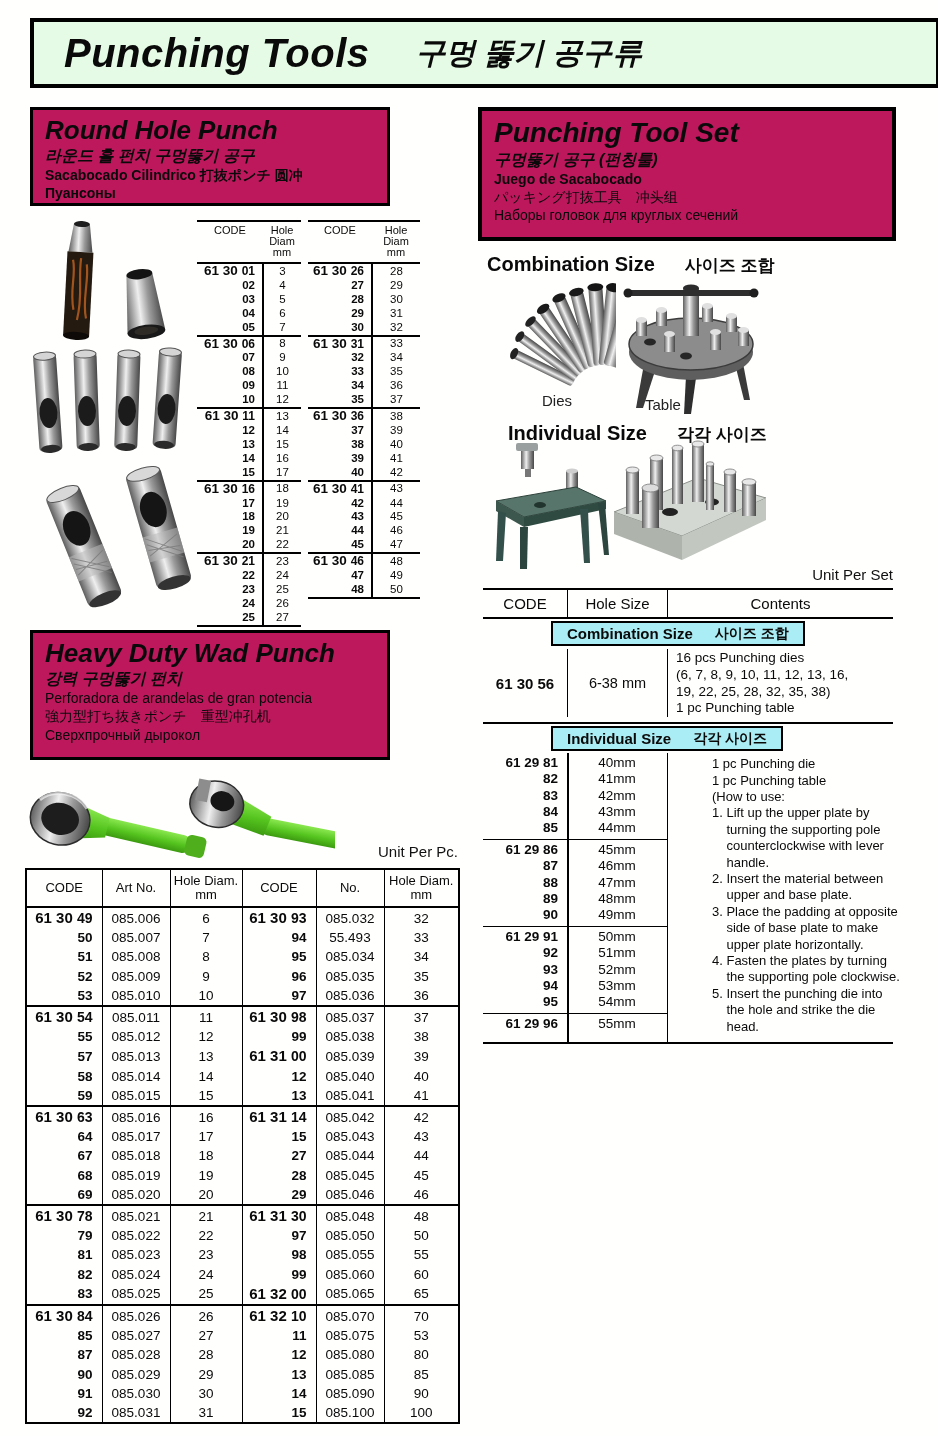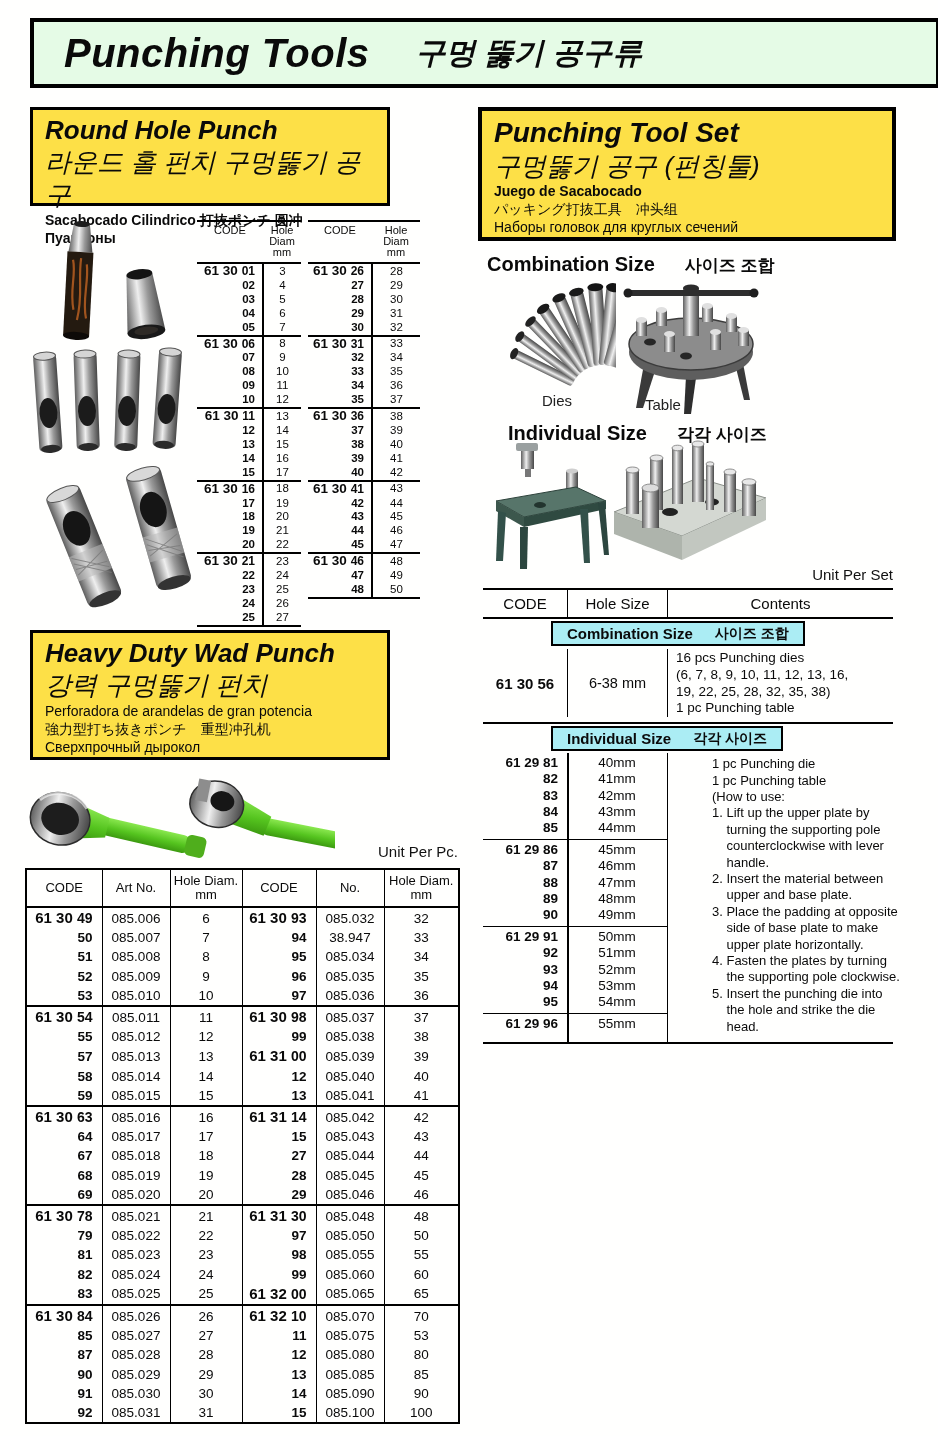--- a/index.html
+++ b/index.html
@@ -6,23 +6,23 @@
   .page{position:relative;width:938px;height:1436px;background:#fffffe;overflow:hidden;
         font-family:"Liberation Sans","DejaVu Sans",sans-serif;color:#0a0a0a;}
   .abs{position:absolute;}
 
   
   .banner{left:30px;top:18px;width:872px;height:62px;background:#e5fbe6;border:4px solid #000;
           display:flex;align-items:center;gap:46px;padding-left:30px;}
   .banner .en{font-size:40px;font-weight:bold;font-style:italic;letter-spacing:.5px;}
   .banner .ko{font-size:30px;font-weight:bold;font-style:italic;}
 
-  .hdr-box{background:#fde047;border:3px solid #000;padding:5px 10px 4px 12px;box-sizing:border-box;}
+  .hdr-box{background:#be185d;border:3px solid #000;padding:5px 10px 4px 12px;box-sizing:border-box;}
   .hdr-box .t1{font-size:26px;font-weight:bold;font-style:italic;line-height:1.2;}
-  .hdr-box .t2{font-size:26px;font-weight:normal;font-style:italic;line-height:1.25;}
+  .hdr-box .t2{font-size:16px;font-weight:bold;font-style:italic;line-height:1.25;}
   .hdr-box .t3{font-size:14px;font-weight:bold;line-height:1.3;}
   .hdr-box .t4{font-size:14px;line-height:1.3;}
 
   
   .rht{border-collapse:collapse;table-layout:fixed;border-bottom:2px solid #000;}
   .rht thead{border-top:2px solid #000;}
   .rht th{font-weight:normal;font-size:11px;line-height:11px;text-align:center;
           border-bottom:2px solid #000;padding:3px 0 4px;vertical-align:top;}
   .rht th.pre{white-space:pre-line;}
   .rht td{padding:0;line-height:13.9px;height:13.9px;vertical-align:middle;}
@@ -468,21 +468,21 @@
           <td class="bc2">6</td>
           <td class="bc3"><span class="cp">61 30 </span><span class="cs">93</span></td>
           <td class="bc4">085.032</td>
           <td class="bc5">32</td>
         </tr>
         <tr>
           <td class="bc0">50</td>
           <td class="bc1">085.007</td>
           <td class="bc2">7</td>
           <td class="bc3">94</td>
-          <td class="bc4">38.947</td>
+          <td class="bc4">55.493</td>
           <td class="bc5">33</td>
         </tr>
         <tr>
           <td class="bc0">51</td>
           <td class="bc1">085.008</td>
           <td class="bc2">8</td>
           <td class="bc3">95</td>
           <td class="bc4">085.034</td>
           <td class="bc5">34</td>
         </tr>

